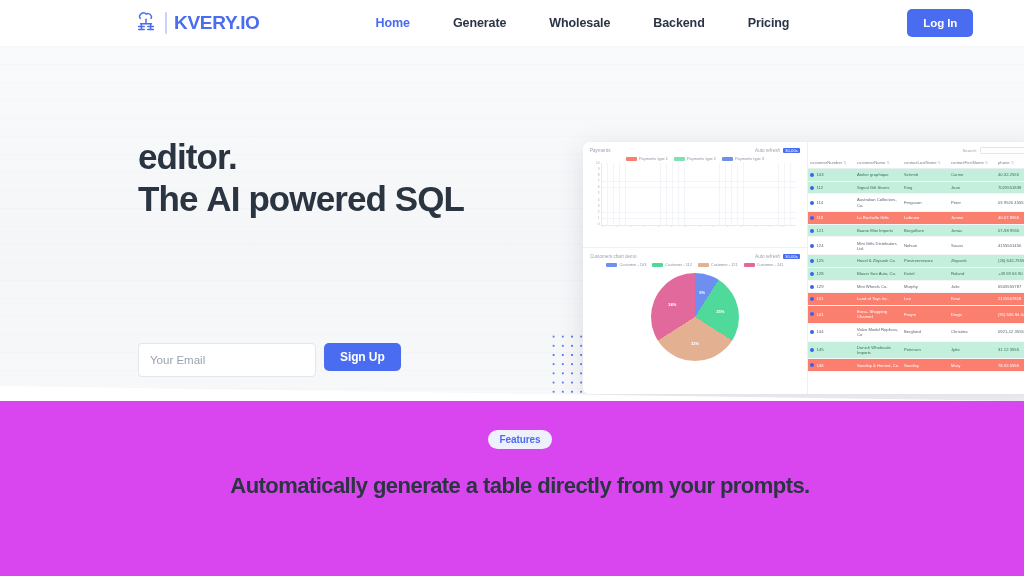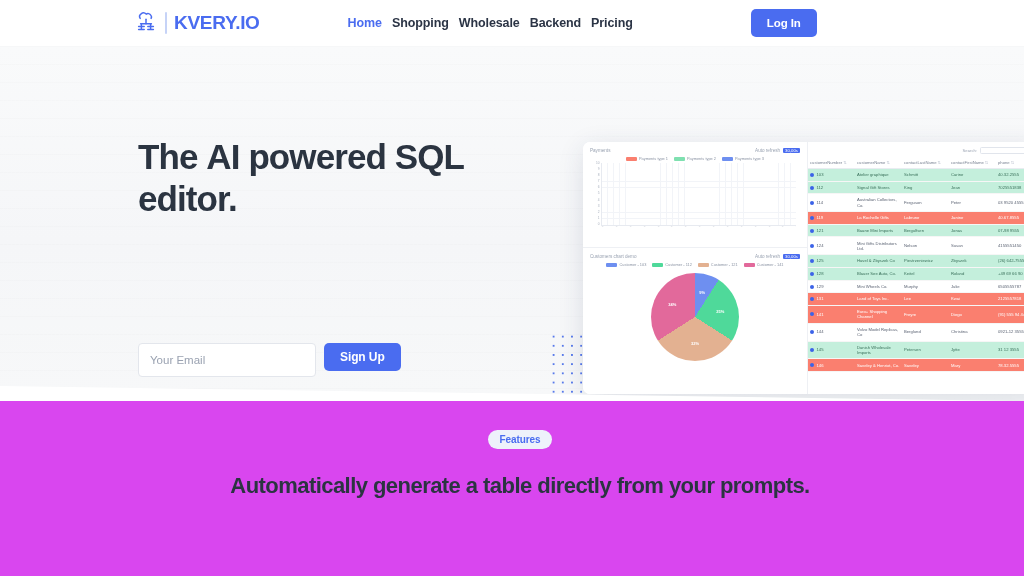--- a/index.html
+++ b/index.html
@@ -21,22 +21,22 @@
     padding:0 0 0 134px;
   }
   .brand{ display:flex; align-items:center; gap:7px; }
   .brand-icon{ width:24px; height:26px; display:block; }
   .brand-divider{ width:2px; height:22px; background:#c6d3f7; border-radius:2px; }
   .brand-text{
     font-size:19px; font-weight:bold; letter-spacing:-0.3px;
     color:#4a6cf0;
   }
   .nav-links{
-    display:flex; align-items:flex-start; gap:10px;
-    margin-left:88px;
+    display:flex; align-items:flex-start; gap:43px;
+    margin-left:116px;
   }
   .nav-link{
     font-size:12.5px; font-weight:bold; color:#2b3445;
     text-decoration:none; letter-spacing:-0.1px;
     cursor:pointer;
   }
   .nav-link.active{ color:#4a6cf0; }
   .login-btn{
     margin-left:118px;
     background:#4a6cf0; color:#fff;
@@ -252,36 +252,36 @@
           <path d="M4.6 16.4h5.6M13.8 16.4h5.6" stroke="#4a6cf0" stroke-width="1.5" stroke-linecap="round"></path>
           <path d="M4.6 19.4h5.6M13.8 19.4h5.6" stroke="#4a6cf0" stroke-width="1.5" stroke-linecap="round"></path>
         </svg>
       </span>
       <span class="brand-divider"></span>
       <span class="brand-text">KVERY.IO</span>
     </div>
 
     <nav class="nav-links">
       <a class="nav-link active">Home</a>
-      <a class="nav-link">Shopping</a>
+      <a class="nav-link">Generate</a>
       <a class="nav-link">Wholesale</a>
       <a class="nav-link">Backend</a>
       <a class="nav-link">Pricing</a>
     </nav>
 
     <button class="login-btn">Log In</button>
   </div>
 
   <div class="hero">
     <div class="hero-rowlines"></div>
 
     <div class="hero-copy">
       <h1 class="headline">
+        <span class="hl-line">editor.</span>
         <span class="hl-line"><span>The </span><span class="mark">AI</span><span> powered SQL</span></span>
-        <span class="hl-line">editor.</span>
       </h1>
     </div>
 
     <form class="signup-row">
       <input class="email-input" type="text" placeholder="Your Email" style="">
       <button class="signup-btn" type="button">Sign Up</button>
     </form>
 
 
     <div class="dotgrid"></div>

